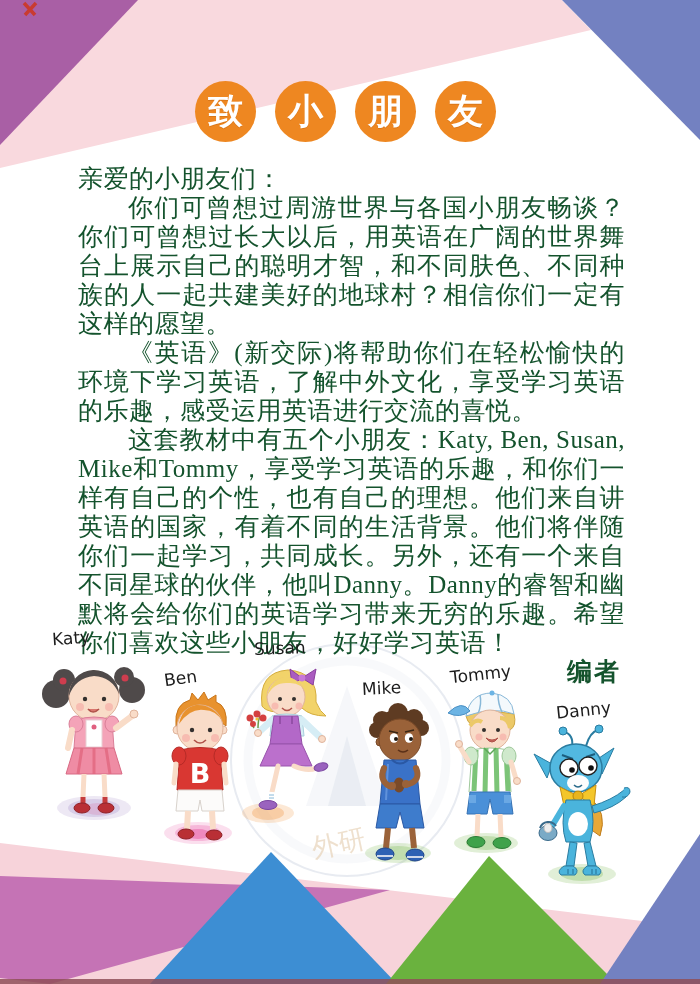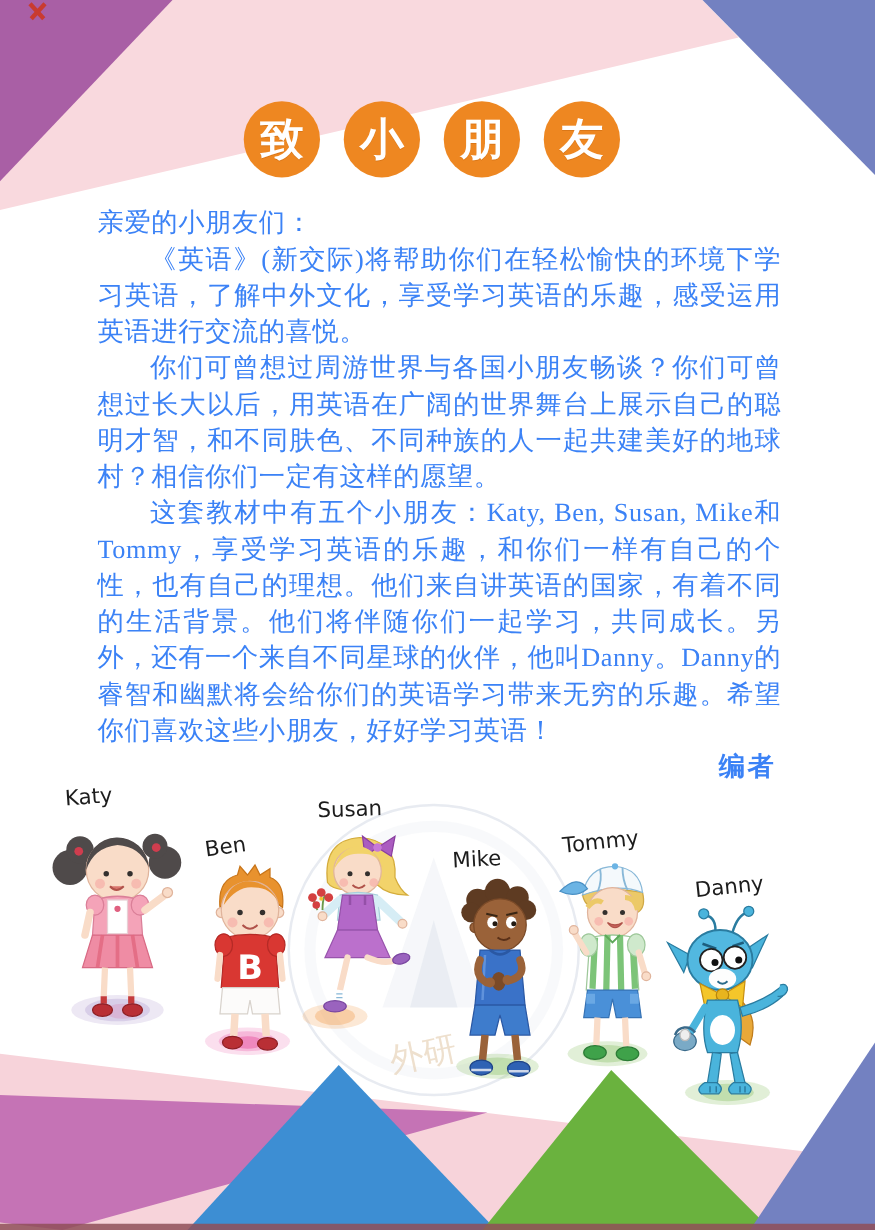--- a/index.html
+++ b/index.html
@@ -14,21 +14,21 @@
   .title-circle {
     width:61px; height:61px; border-radius:50%;
     background:#ee8721; color:#ffffff;
     display:flex; align-items:center; justify-content:center;
     font-family:"DejaVu Sans", sans-serif; font-weight:bold; font-size:35px;
     text-shadow:0 1px 0 rgba(180,90,10,.35);
   }
 
   .letter {
     position:absolute; left:78px; top:164px; width:547px;
-    color:#3b82f6; font-size:21px; line-height:29px; letter-spacing:.5px;
+    color:#14532d; font-size:25px; line-height:29px; letter-spacing:.5px;
     text-align:justify;
   }
   .letter p { margin:0; }
   .letter .indent { text-indent:2em; }
   .signature { text-align:right; margin-top:15px; padding-right:4px; letter-spacing:2px;font-weight:bold; }
 
   .kid { position:absolute; margin:0; }
   .kid-label {
     position:absolute; font-family:"DejaVu Sans", sans-serif;
     font-size:17px; color:#1c1c1c; white-space:nowrap; font-weight:500;
@@ -83,22 +83,22 @@
     <div class="title-circle">
         <span>朋</span>
       </div>
     <div class="title-circle">
         <span>友</span>
       </div>
   </div>
 
   <div class="letter">
     <p>亲爱的小朋友们：</p>
+    <p class="indent">你们可曾想过周游世界与各国小朋友畅谈？你们可曾想过长大以后，用英语在广阔的世界舞台上展示自己的聪明才智，和不同肤色、不同种族的人一起共建美好的地球村？相信你们一定有这样的愿望。</p>
     <p class="indent">《英语》(新交际)将帮助你们在轻松愉快的环境下学习英语，了解中外文化，享受学习英语的乐趣，感受运用英语进行交流的喜悦。</p>
-    <p class="indent">你们可曾想过周游世界与各国小朋友畅谈？你们可曾想过长大以后，用英语在广阔的世界舞台上展示自己的聪明才智，和不同肤色、不同种族的人一起共建美好的地球村？相信你们一定有这样的愿望。</p>
     <p class="indent">这套教材中有五个小朋友：Katy, Ben, Susan, Mike和Tommy，享受学习英语的乐趣，和你们一样有自己的个性，也有自己的理想。他们来自讲英语的国家，有着不同的生活背景。他们将伴随你们一起学习，共同成长。另外，还有一个来自不同星球的伙伴，他叫Danny。Danny的睿智和幽默将会给你们的英语学习带来无穷的乐趣。希望你们喜欢这些小朋友，好好学习英语！</p>
     <p class="signature">编者</p>
   </div>
 
   <div>
 
     <figure class="kid" style="left:36px; top:628px; width:120px; height:200px;">
       <div class="kid-label" style="left:16px; top:0; transform:rotate(-4deg);">Katy</div>
       <svg style="top:22px;" width="118" height="175" viewBox="0 0 118 175">
         <g>

